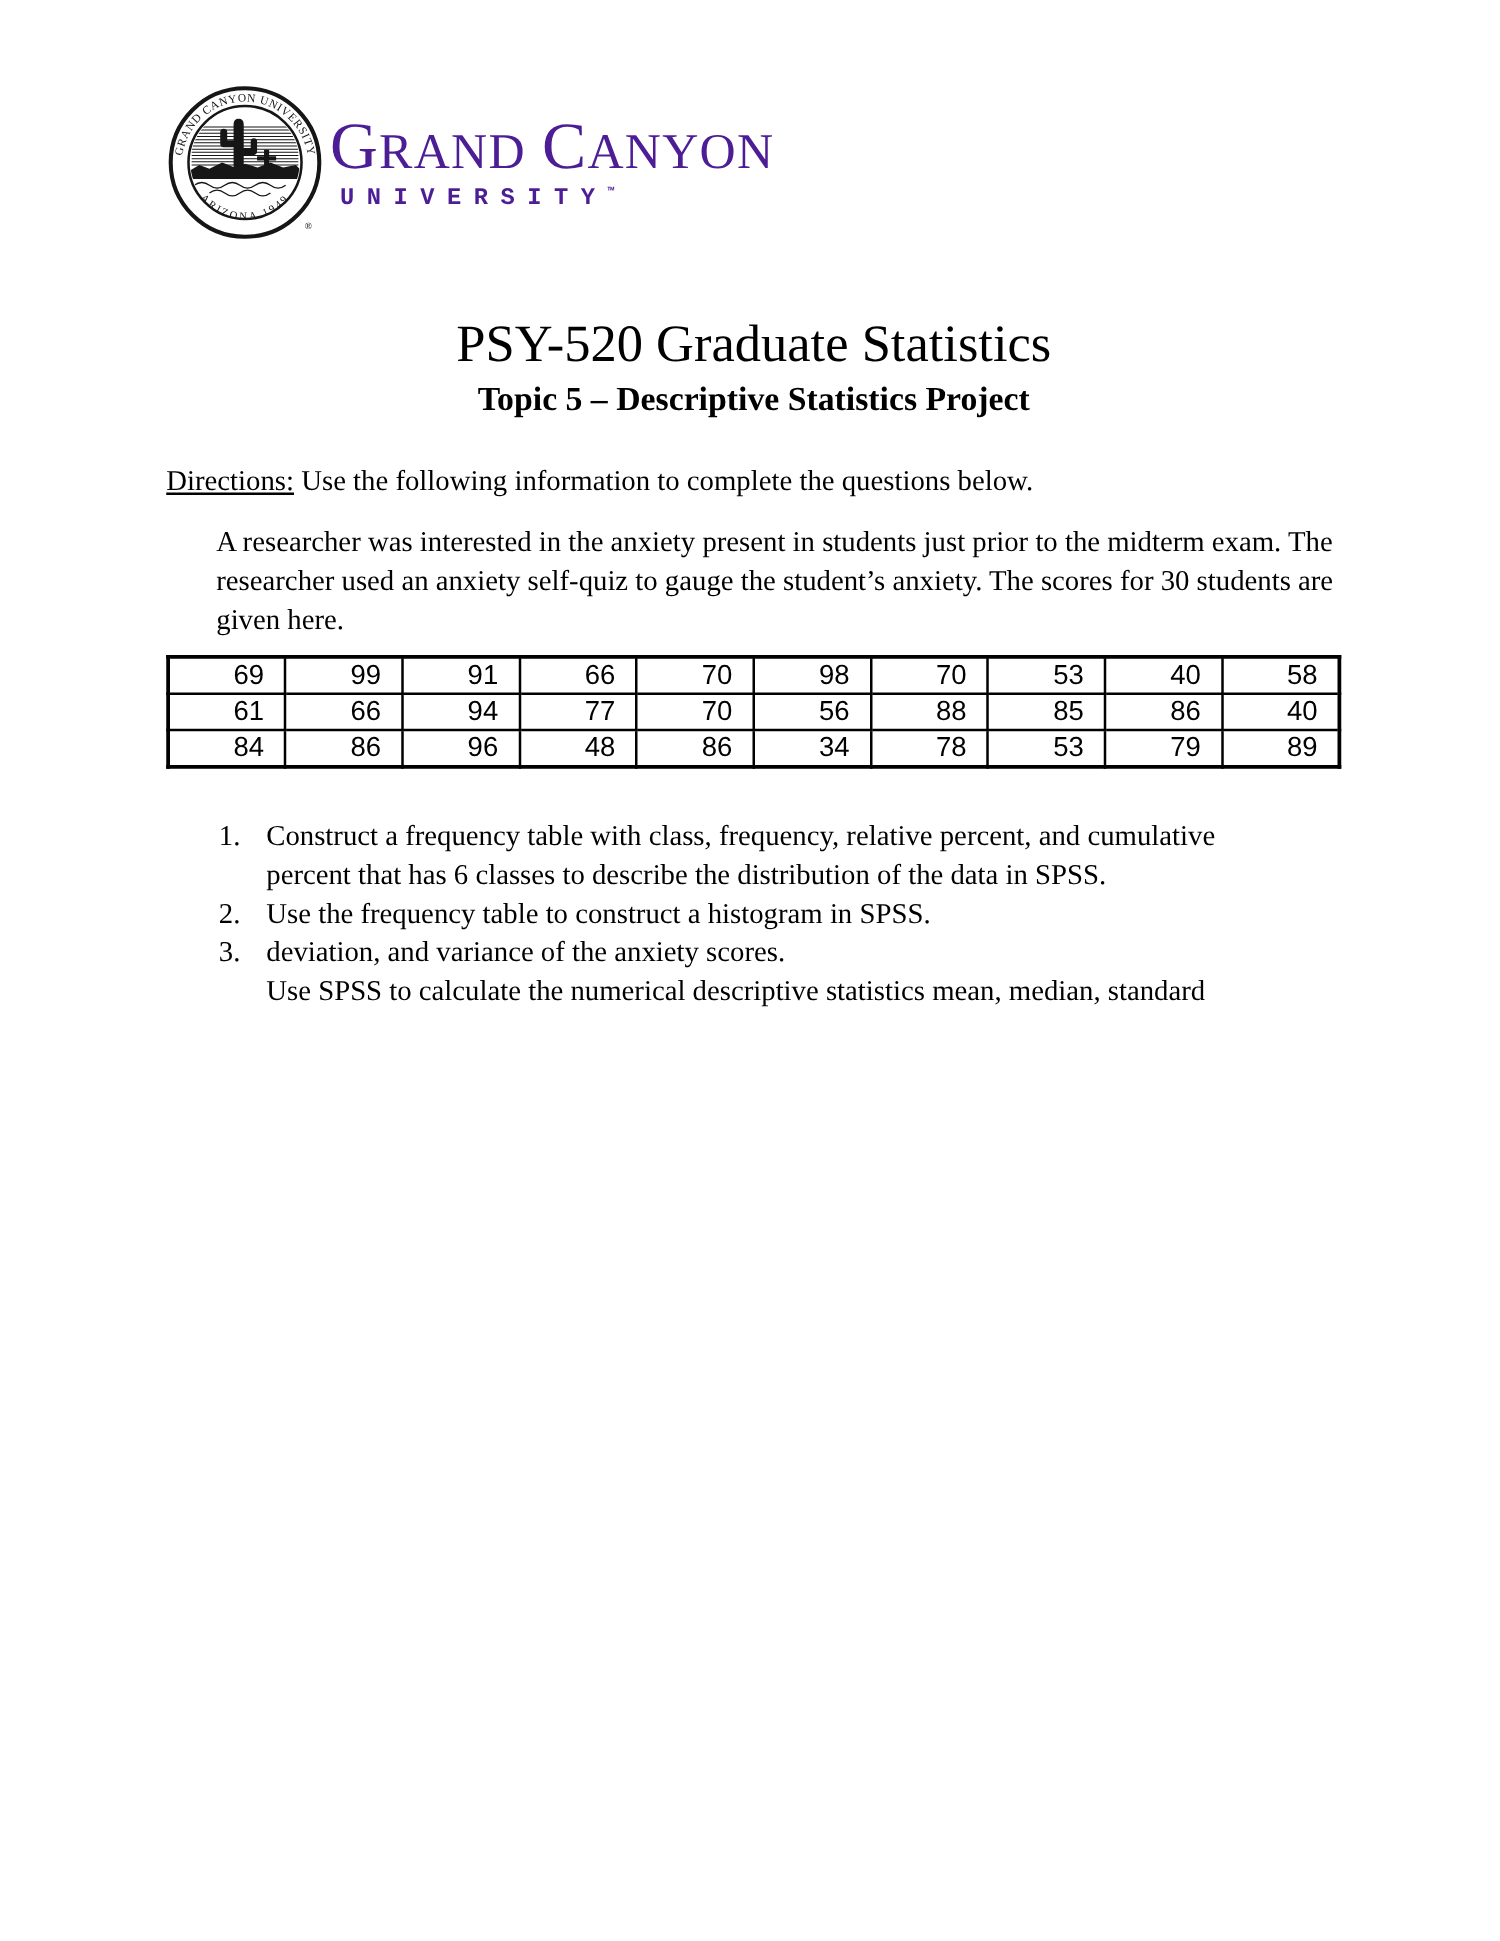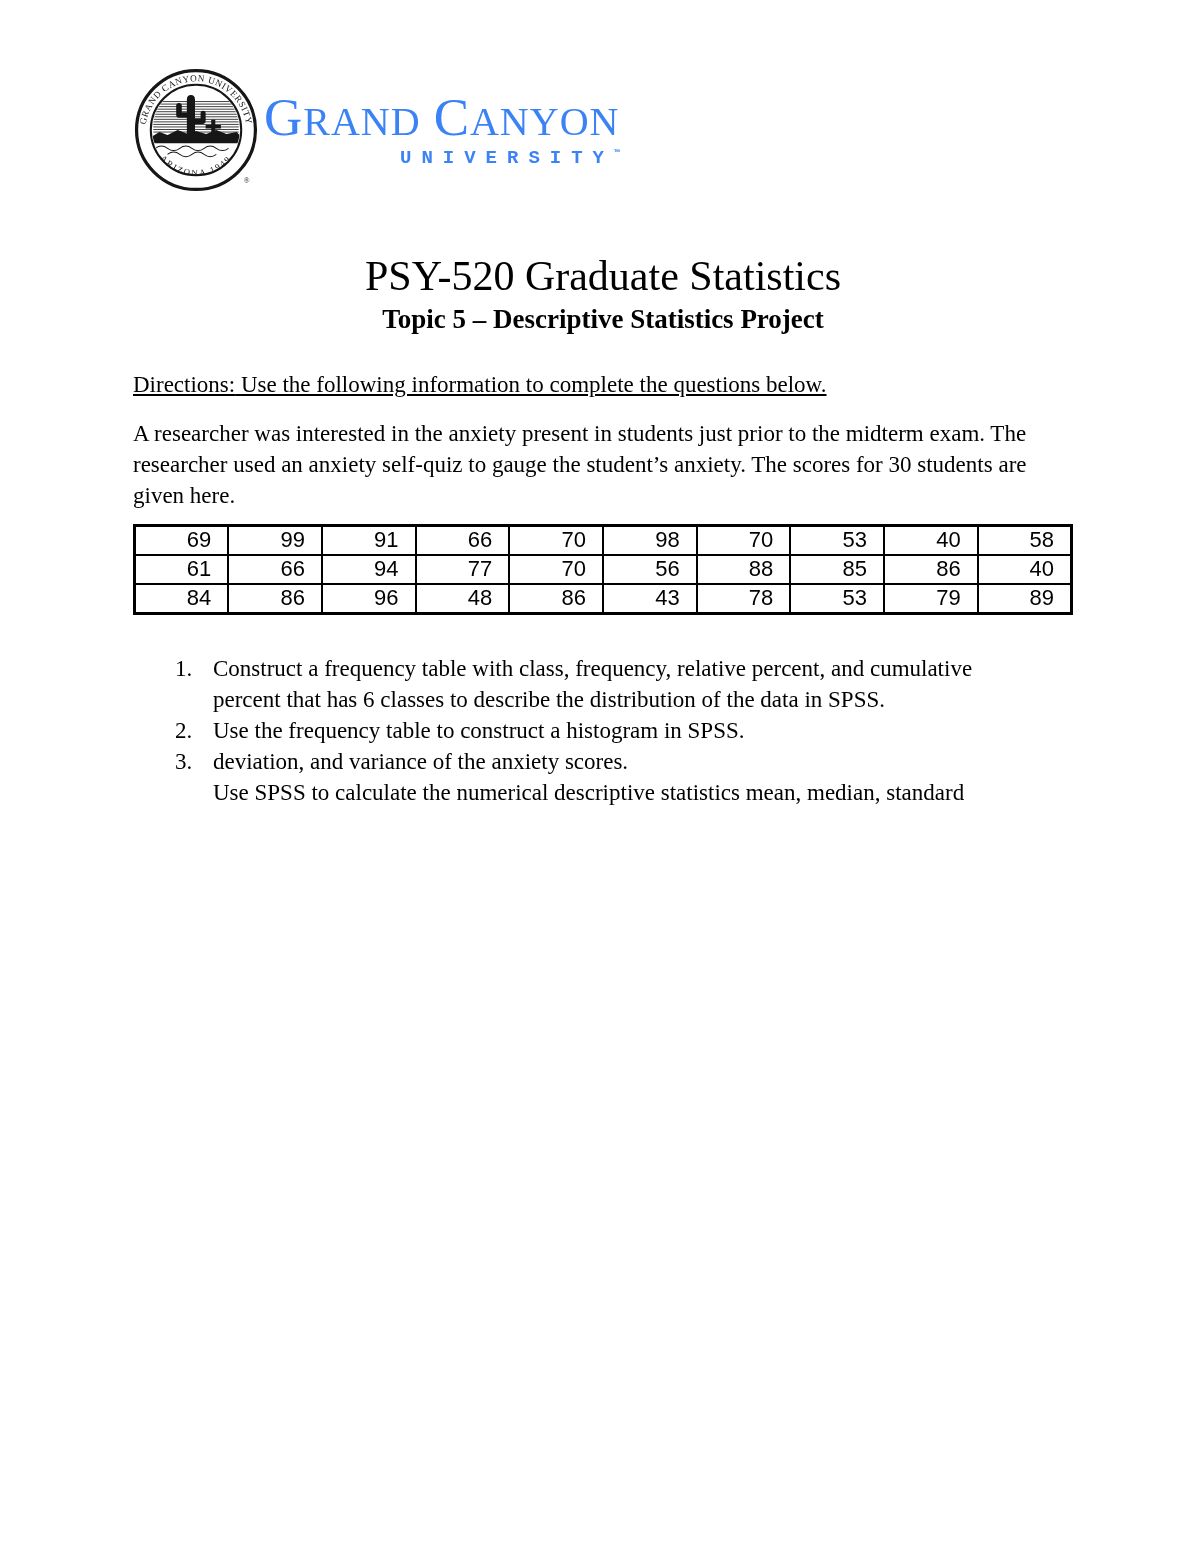--- a/index.html
+++ b/index.html
@@ -10,37 +10,37 @@
     box-sizing: border-box;
     padding: 66px 127px 0 133px;
     background: #ffffff;
     color: #000000;
     font-family: "Liberation Serif", serif;
     overflow: hidden;
   }
   
   .logo-row { display: flex; align-items: center; height: 128px; }
   .seal-svg { width: 126px; height: 126px; flex: none; }
-  .wordmark { margin-left: 5px; text-align: right; color: #3b82f6; }
+  .wordmark { margin-left: 5px; text-align: left; color: #4c1d95; }
   .wm-line1 { font-size: 40px; line-height: 1; letter-spacing: 1px; white-space: nowrap; }
   .wm-line1 .big { font-size: 53px; }
   .wm-line1 .big2 { margin-left: 13px; }
   .wm-line2 {
     font-family: Liberation Mono, monospace;
     font-size: 19px; font-weight: bold; letter-spacing: 10px;
     margin-top: 3px; padding-left: 8px; white-space: nowrap;
   }
   .wm-line2 sup { font-size: 9px; letter-spacing: 0; vertical-align: super; }
   
   .title { margin: 58px 0 0 0; text-align: center; font-size: 42px; font-weight: normal; line-height: 1.15; }
   .subtitle { margin: 4px 0 0 0; text-align: center; font-size: 27px; font-weight: bold; line-height: 1.17; }
   
-  .directions { margin: 36px 0 0 0; font-size: 23px; line-height: 26px; text-decoration: underline; }
+  .directions { margin: 36px 0 0 0; font-size: 23px; line-height: 26px; }
   .directions .dir-label { text-decoration: underline; }
-  .intro { margin-top: 20px; font-size: 23px; line-height: 31px; }
+  .intro { margin-top: 20px; font-size: 23px; line-height: 31px; margin-left: 40px; }
   
   .scores-table {
     margin-top: 13px; width: 940px; table-layout: fixed;
     border-collapse: collapse; border: 3px solid #000;
   }
   .scores-table td {
     border: 2px solid #000; height: 27px;
     font-size: 22px; text-align: right; padding: 0 16px 0 0;
     font-family: Liberation Sans, sans-serif;
   }
@@ -127,21 +127,21 @@
         <td>85</td>
         <td>86</td>
         <td>40</td>
       </tr>
       <tr>
         <td>84</td>
         <td>86</td>
         <td>96</td>
         <td>48</td>
         <td>86</td>
-        <td>43</td>
+        <td>34</td>
         <td>78</td>
         <td>53</td>
         <td>79</td>
         <td>89</td>
       </tr>
     </tbody>
   </table>
 
   <div class="tasks">
     <div class="task">

